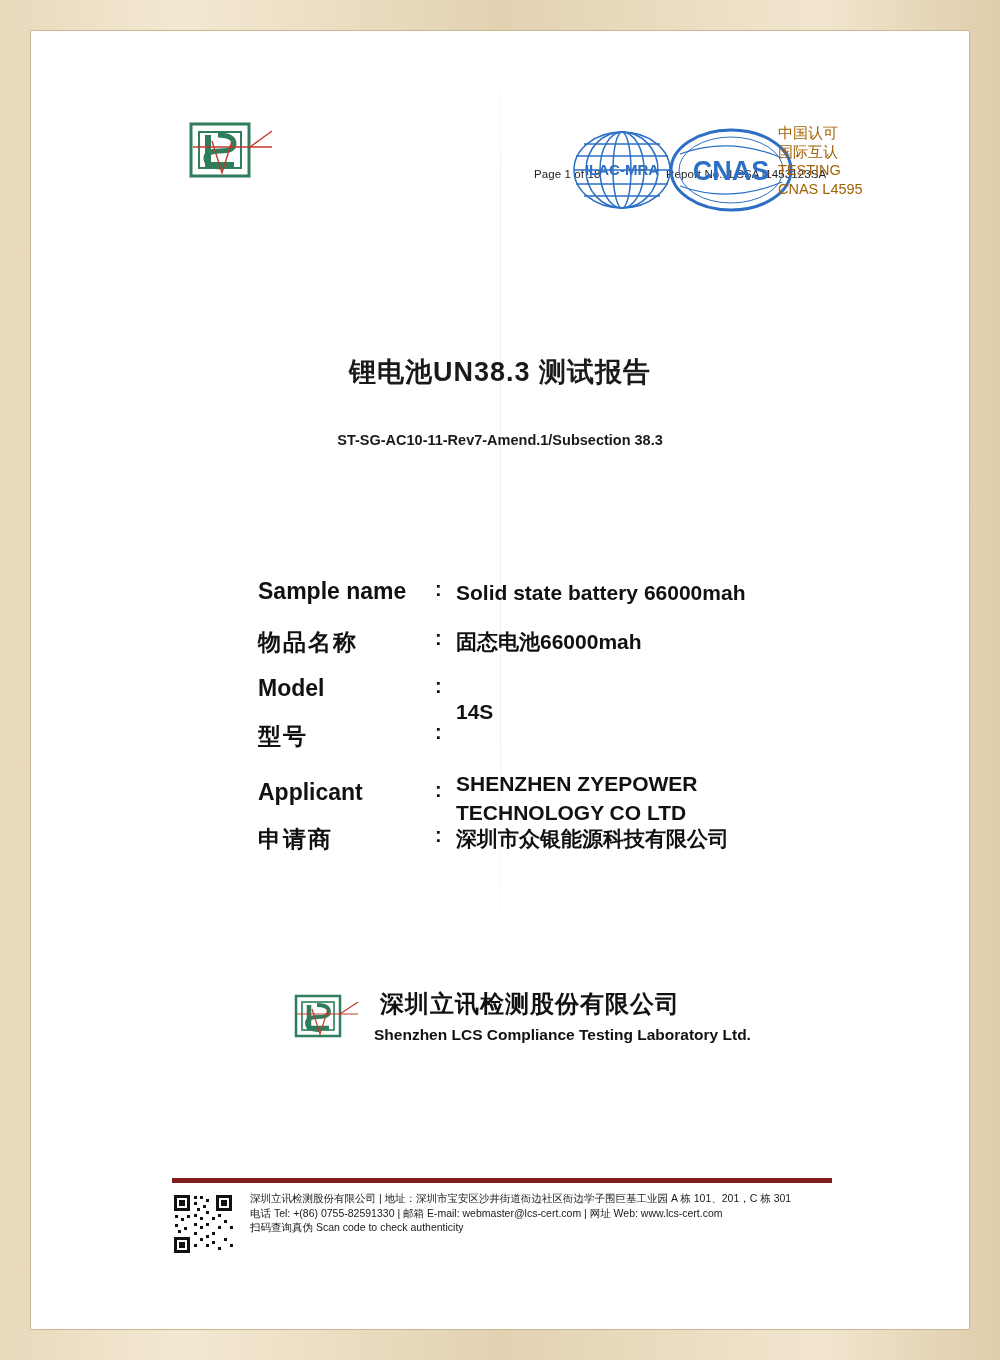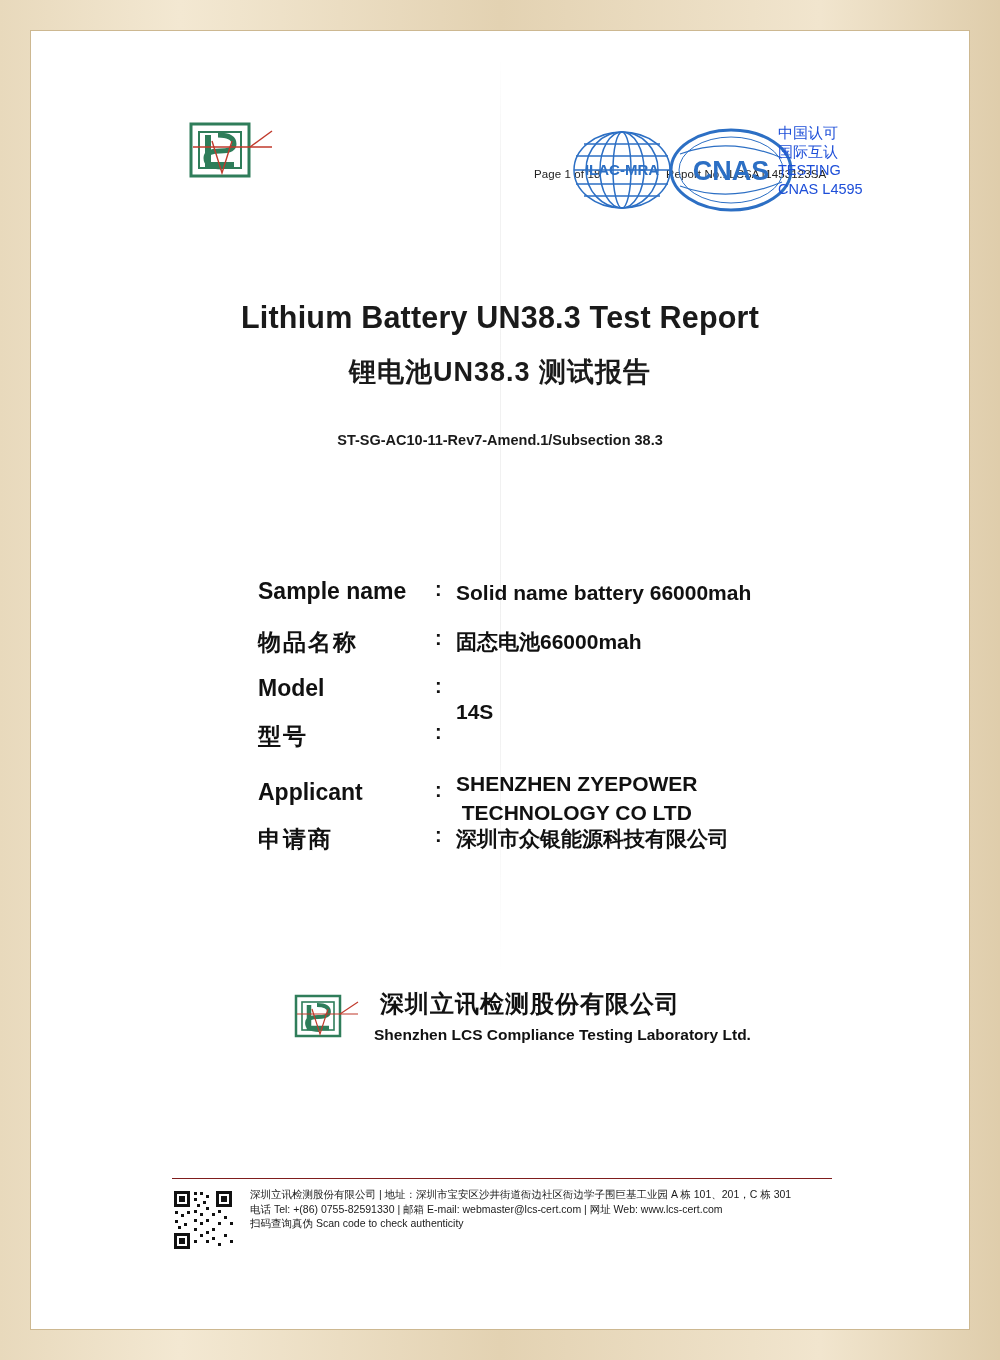--- a/index.html
+++ b/index.html
@@ -95,21 +95,21 @@
     left: 604px;
     top: 66px;
     width: 130px;
     height: 92px;
   }
   .cnas-text {
     position: absolute;
     left: 716px;
     top: 66px;
     width: 160px;
-    color: #1d4ed8;
+    color: #a16207;
     font-size: 14.5px;
     line-height: 18.5px;
     font-family: "Liberation Sans", sans-serif;
   }
   .cnas-text .cn { font-size: 15px; }
 
   
   .title-en {
     position: absolute;
     left: 0; top: 242px;
@@ -212,21 +212,21 @@
     font-weight: bold;
     color: #111;
   }
 
   
   .footer {
     position: absolute;
     left: 110px;
     top: 1120px;
     width: 660px;
-    border-top: 1px solid #7f1d1d;
+    border-top: 5px solid #7f1d1d;
     padding-top: 6px;
   }
   .qr {
     position: absolute;
     left: 0px;
     top: 10px;
     width: 62px;
     height: 62px;
   }
   .footer-text {
@@ -286,51 +286,50 @@
       </svg>
 
       <div class="cnas-text">
         <div class="cn">中国认可</div>
         <div class="cn">国际互认</div>
         <div>TESTING</div>
         <div>CNAS L4595</div>
       </div>
     </div>
 
-    <div class="title-en">Lithium Battery UN38.3 Test Report</div>
     <div class="title-cn">锂电池UN38.3 测试报告</div>
     <div class="title-std">ST-SG-AC10-11-Rev7-Amend.1/Subsection 38.3</div>
 
     <div class="info">
 
       <div class="info-row" style="height:49px;">
         <span class="info-label">Sample name</span>
         <span class="info-colon">:</span>
-        <span class="info-value">Solid name battery 66000mah</span>
+        <span class="info-value">Solid state battery 66000mah</span>
       </div>
 
       <div class="info-row" style="height:48px;">
         <span class="info-label cn">物品名称</span>
         <span class="info-colon">:</span>
         <span class="info-value">固态电池66000mah</span>
       </div>
 
       <div class="info-row" style="height:46px;">
         <span class="info-label">Model</span>
         <span class="info-colon">:</span>
         <span class="info-value" style="top:22px;">14S</span>
       </div>
 
       <div class="info-row" style="height:48px;">
         <span class="info-label cn">型号</span>
         <span class="info-colon">:</span>
         <span class="info-value"></span>
       </div>
 
-      <div class="info-row" style="height:55px;text-align:center;">
+      <div class="info-row" style="height:55px;">
         <span class="info-label" style="top:10px;">Applicant</span>
         <span class="info-colon" style="top:10px;">:</span>
         <span class="info-value">SHENZHEN ZYEPOWER
 TECHNOLOGY CO LTD</span>
       </div>
 
       <div class="info-row" style="height:46px;">
         <span class="info-label cn">申请商</span>
         <span class="info-colon">:</span>
         <span class="info-value">深圳市众银能源科技有限公司</span>

